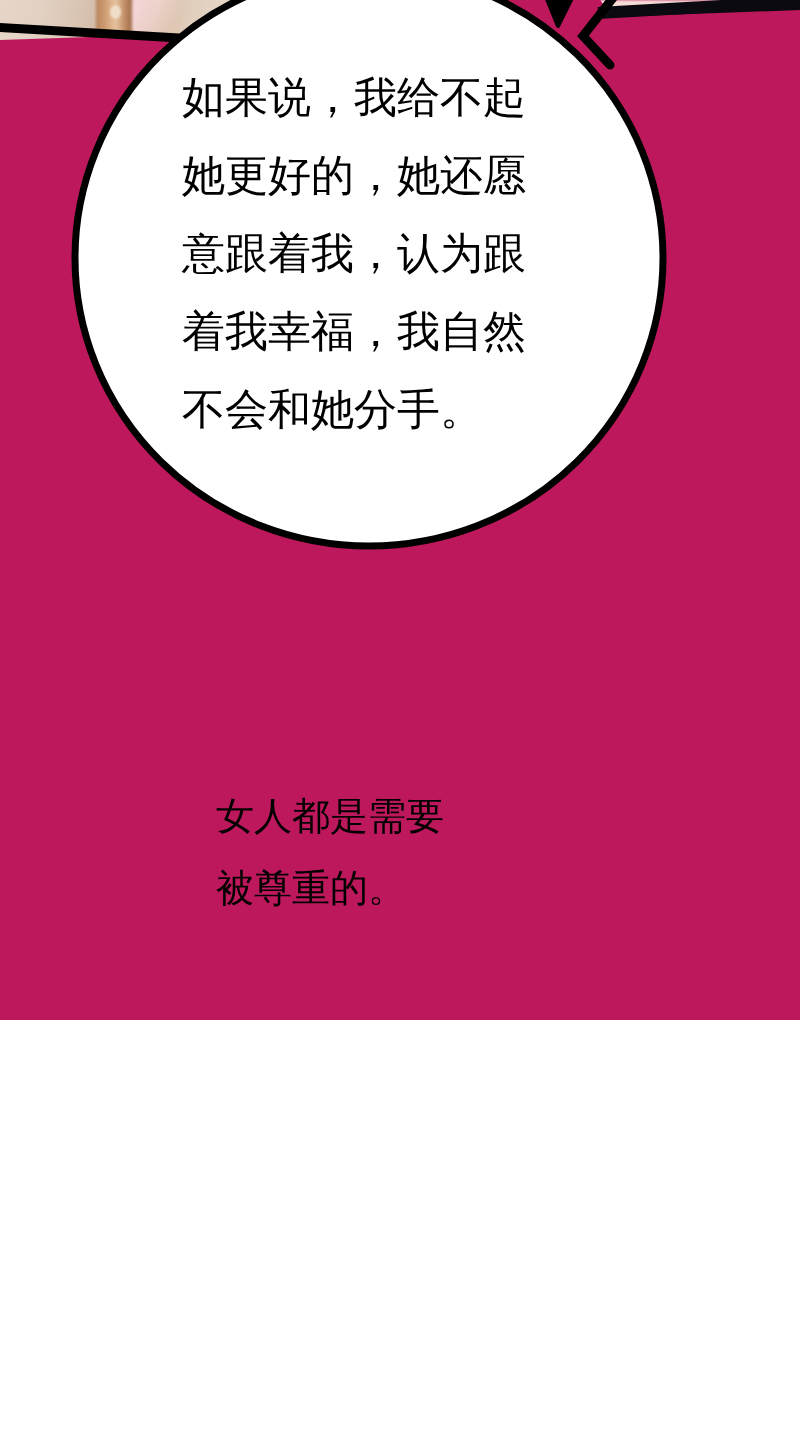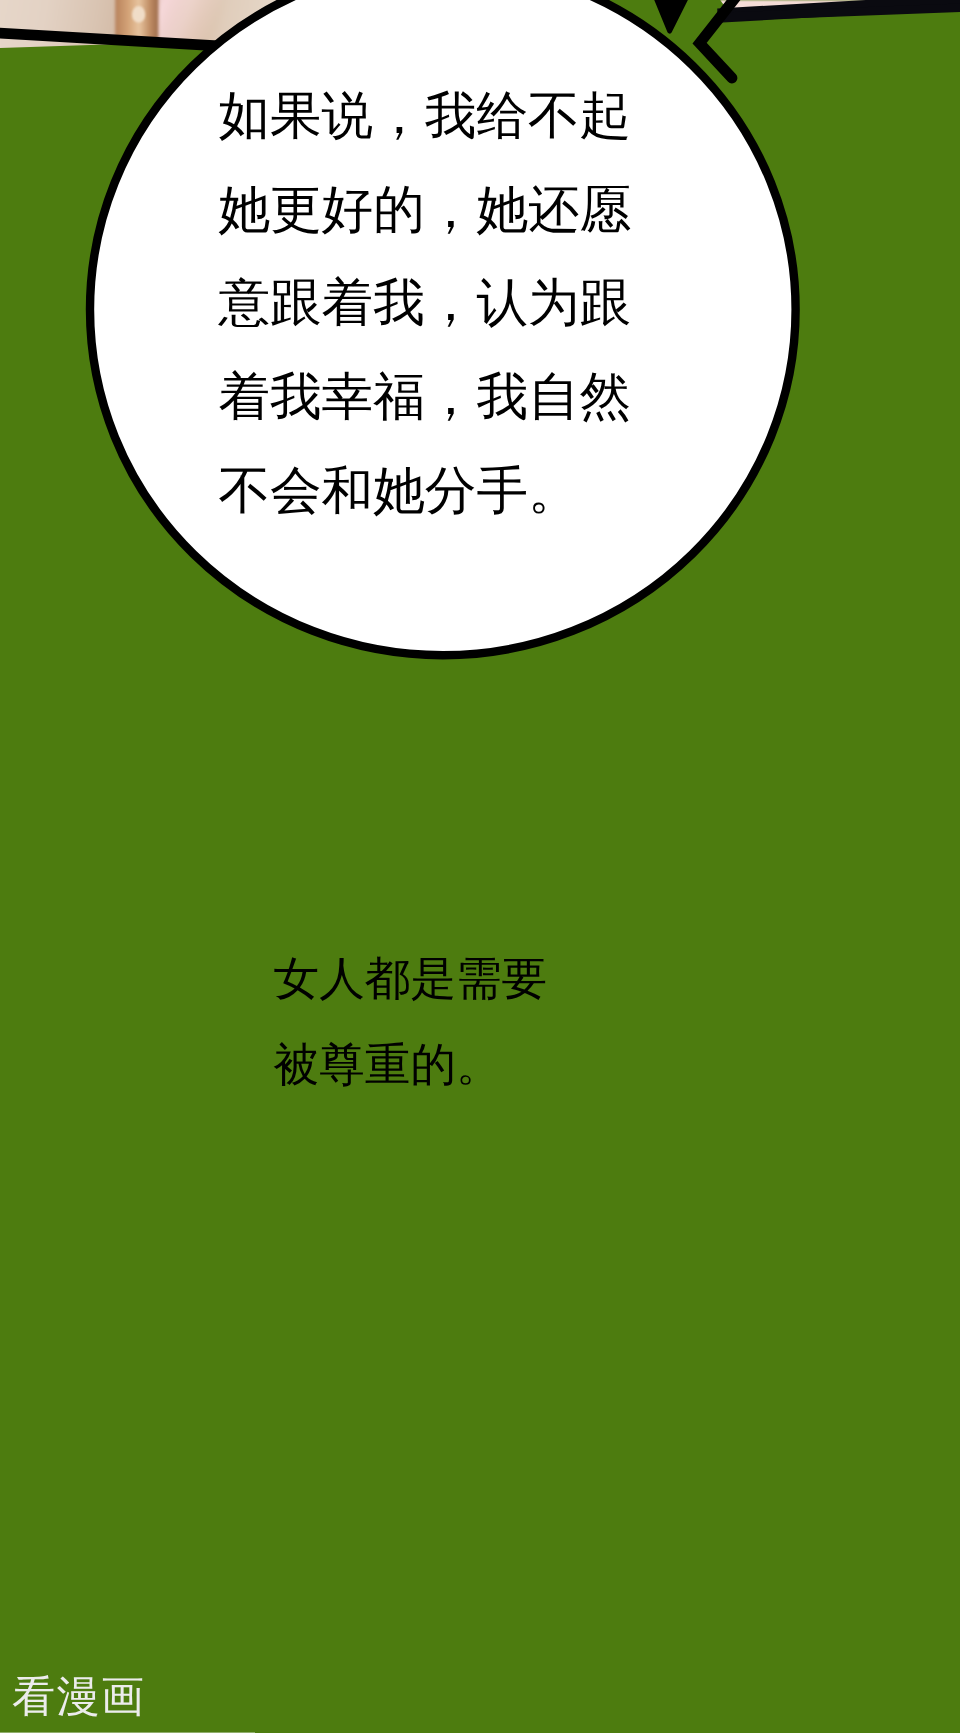--- a/index.html
+++ b/index.html
@@ -6,22 +6,22 @@
     margin: 0;
     padding: 0;
     background: #ffffff;
   }
   body {
     font-family: "Liberation Sans", "DejaVu Sans", sans-serif;
   }
   #page {
     position: relative;
     width: 800px;
-    height: 1444px;
-    background: #4d7c0f;
+    height: 1020px;
+    background: #be185d;
     overflow: hidden;
   }
   .layer {
     position: absolute;
     left: 0;
     top: 0;
     width: 800px;
     height: 1444px;
     pointer-events: none;
   }
@@ -97,21 +97,21 @@
     text-align: left;
   }
   #bubble1-text {
     left: 182px;
     top: 58px;
     font-size: 43px;
     line-height: 78px;
     letter-spacing: 0px;
   }
   #bubble2-text {
-    left: 228px;
+    left: 216px;
     top: 780px;
     font-size: 38px;
     line-height: 72px;
     letter-spacing: 0px;
   }
   
   #watermark {
     position: absolute;
     left: 10px;
     top: 1392px;

